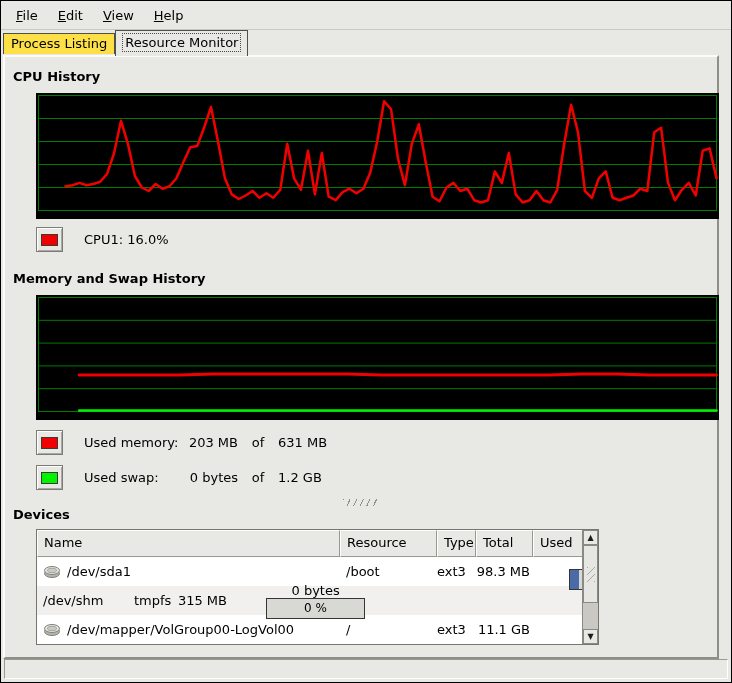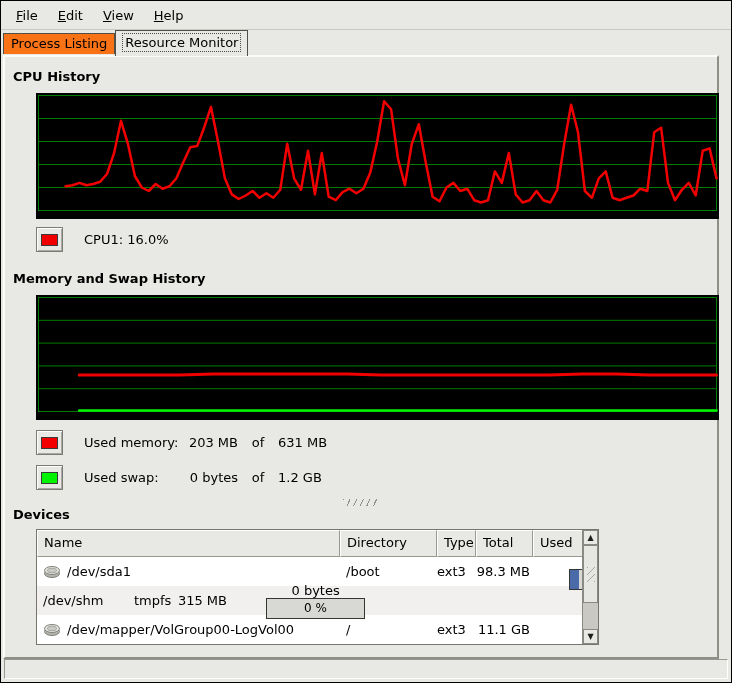--- a/index.html
+++ b/index.html
@@ -14,21 +14,21 @@
   
   .menubar { height:29px; display:flex; align-items:center; padding-left:5px;
              border-bottom:1px solid #c9c9c3; }
   .menu-item { padding:20px 10px; cursor:default; }
   .menu-item u { text-decoration:underline; }
   
   .tabrow { height:24px; display:flex; align-items:flex-end; padding-left:2px;
             position:relative; z-index:5; }
   .tab { border:1px solid #50504b; border-bottom:none; padding:2px 7px 2px;
          white-space:nowrap; cursor:default; }
-  .tab.inactive { background:#f97316; height:21px; }
+  .tab.inactive { background:#fde047; height:21px; }
   .tab.active { background:#e8e8e4; height:26px; margin-bottom:-2px; padding-top:4px;
                 position:relative; z-index:6; }
   .tab-focus { outline:1px dotted #4a4a46; padding:1px 2px; }
   
   .page { position:absolute; left:2px; right:12px; top:54px; height:604px;
           background:#e8e8e4;
           border:2px solid; border-color:#fbfbf9 #8f8f88 #8f8f88 #fbfbf9; }
   .section-title { font-weight:bold; margin:12px 0 0 8px; }
   .graph { margin:9px 0 0 31px; width:683px; background:#000; position:relative; }
   .graph svg { display:block; }
@@ -153,21 +153,21 @@
       <span class="leg-total">1.2 GB</span>
     </div>
 
     <div class="grip"></div>
 
     <div class="section-title" style="margin-top:1px;">Devices</div>
 
     <div class="devtable">
       <div class="thead">
         <div class="th c-name">Name</div>
-        <div class="th c-dir">Directory</div>
+        <div class="th c-dir">Resource</div>
         <div class="th c-type">Type</div>
         <div class="th c-total">Total</div>
         <div class="th c-used">Used</div>
       </div>
       <div class="tbody" id="tbody">
           <div class="trow">
             <div class="td c-name">
               <svg width="18" height="15" viewBox="0 0 18 15">
     <ellipse cx="9" cy="9.5" rx="7.5" ry="4" fill="#b4b4ae" stroke="#82827c" stroke-width="1"></ellipse>
     <ellipse cx="9" cy="6.5" rx="7.5" ry="4" fill="#e4e4de" stroke="#82827c" stroke-width="1"></ellipse>

